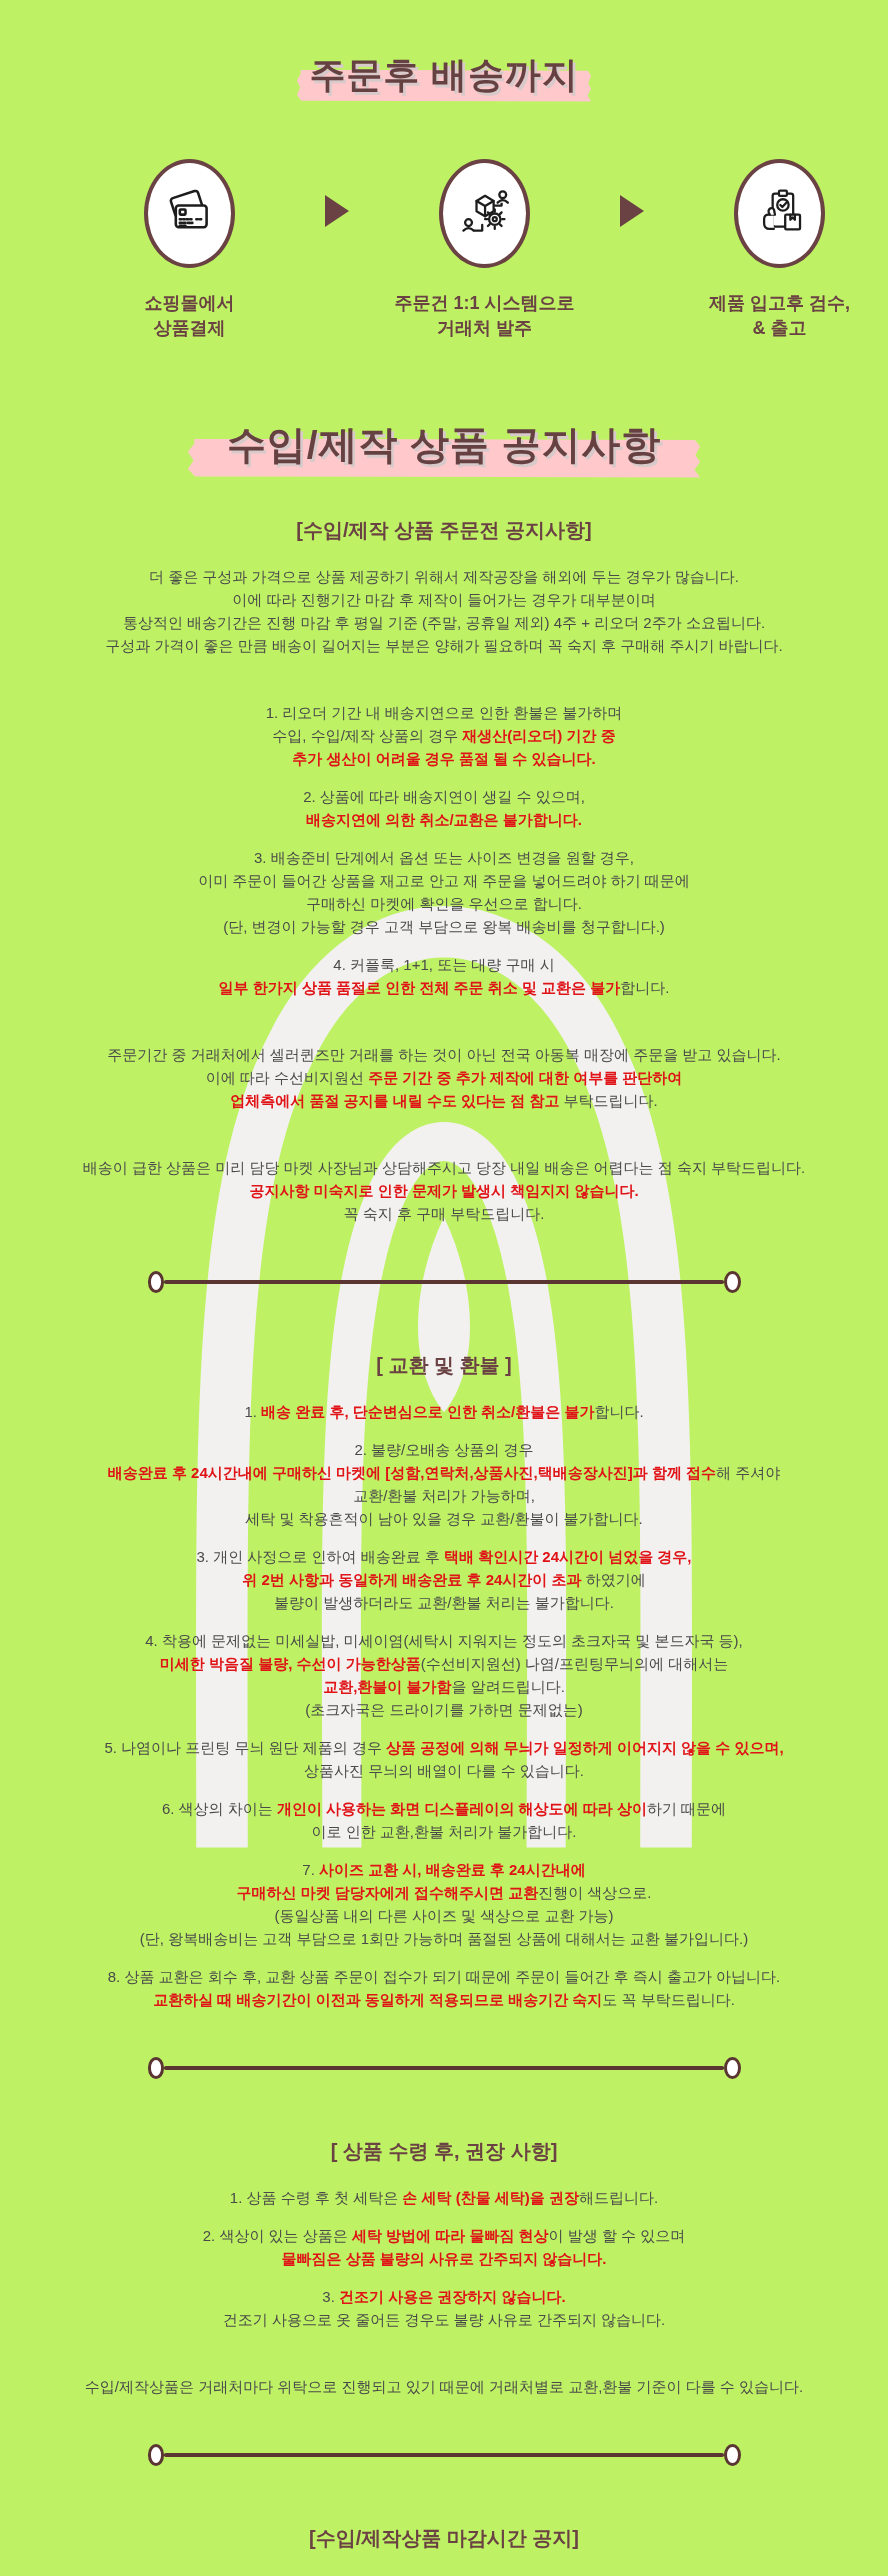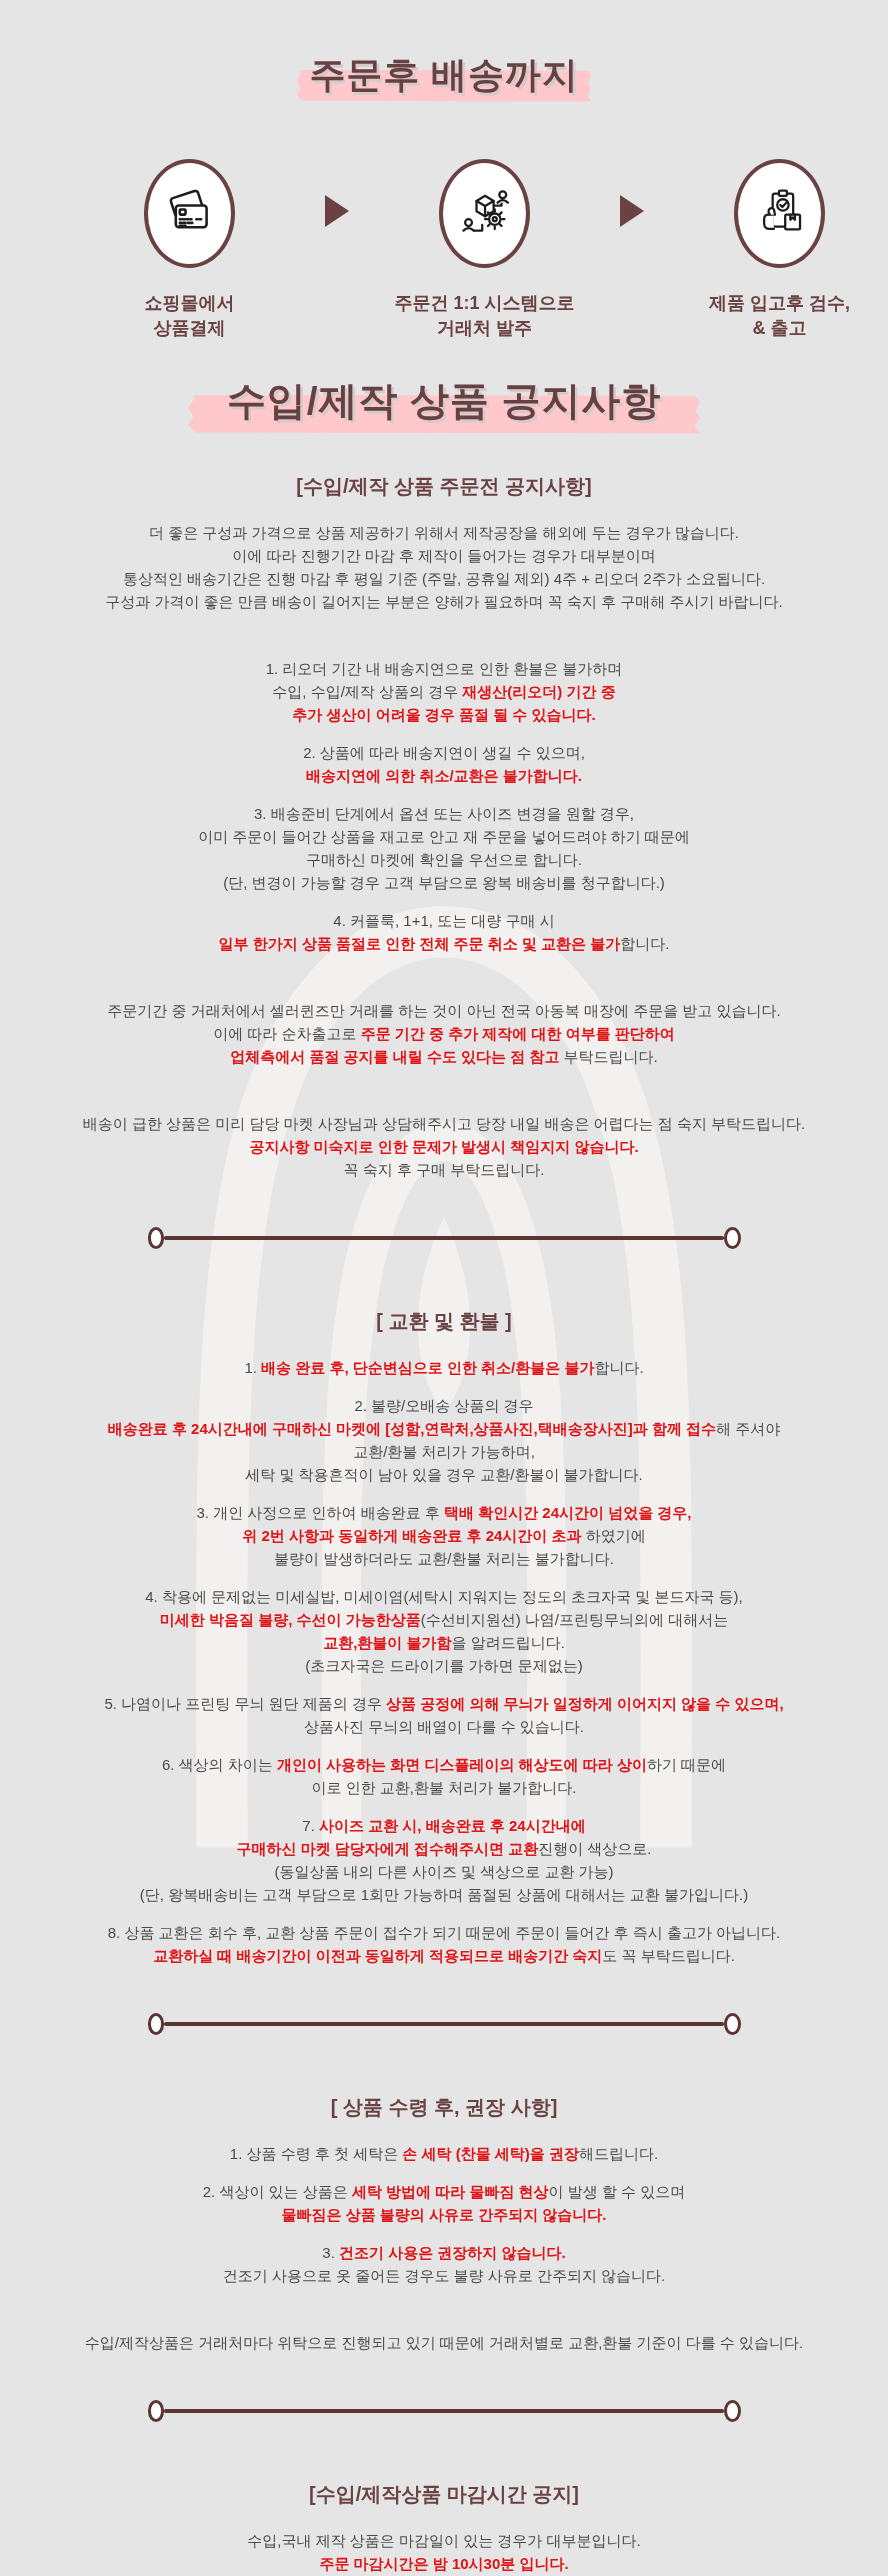--- a/index.html
+++ b/index.html
@@ -2,41 +2,41 @@
 <html style="font-size:14px"><head>
 <meta charset="utf-8">
 <style>
   html,body{margin:0;padding:0;background:#ffffff;}
   .page{
     position:relative;
     width:888px;
     height:2576px;
     margin:0 auto;
     overflow:hidden;
-    background:#e5e5e5;
+    background:#bef264;
     font-family:"Liberation Sans","DejaVu Sans",sans-serif;
     color:#4a4a4a;
   }
   .wm{position:absolute;left:0;top:0;z-index:0;pointer-events:none;}
   .layer{position:relative;z-index:1;}
 
   
   .title-row{text-align:center;}
   .big-title{
     position:relative;
     display:inline-block;
     font-weight:800;
     color:#664142;
     letter-spacing:0.9px;
     text-shadow:2.7px 2.7px 0 #d8caca;
     line-height:1.1;
   }
   .t1{margin-top:55px;}
   .t1 .big-title{font-size:36px;}
-  .t2{margin-top:39px;}
+  .t2{margin-top:83px;}
   .t2 .big-title{font-size:39px;}
   .band{
     position:absolute;
     z-index:-1;
     background:#ffc8cb;
     clip-path:polygon(1.2% 0%,99% 4%,100% 20%,99.1% 43%,100% 60%,98.9% 80%,100% 100%,1.4% 97%,0% 78%,1.1% 56%,0% 34%,1.3% 12%);
   }
   .t1 .band{left:-12.4px;right:-12.4px;bottom:-7px;height:32px;}
   .t2 .band{left:-39px;right:-39px;bottom:-10.7px;height:39px;}
 
@@ -230,21 +230,21 @@
           <div class="ln"><span class="bk">이미 주문이 들어간 상품을 재고로 안고 재 주문을 넣어드려야 하기 때문에</span></div>
           <div class="ln"><span class="bk">구매하신 마켓에 확인을 우선으로 합니다.</span></div>
           <div class="ln"><span class="bk">(단, 변경이 가능할 경우 고객 부담으로 왕복 배송비를 청구합니다.)</span></div>
         </div>
         <div class="blk">
           <div class="ln"><span class="bk">4. 커플룩, 1+1, 또는 대량 구매 시</span></div>
           <div class="ln"><span class="rd">일부 한가지 상품 품절로 인한 전체 주문 취소 및 교환은 불가</span><span class="bk">합니다.</span></div>
         </div>
         <div class="blk gap-lg">
           <div class="ln"><span class="bk">주문기간 중 거래처에서 셀러퀸즈만 거래를 하는 것이 아닌 전국 아동복 매장에 주문을 받고 있습니다.</span></div>
-          <div class="ln"><span class="bk">이에 따라 순차출고로 </span><span class="rd">주문 기간 중 추가 제작에 대한 여부를 판단하여</span></div>
+          <div class="ln"><span class="bk">이에 따라 수선비지원선 </span><span class="rd">주문 기간 중 추가 제작에 대한 여부를 판단하여</span></div>
           <div class="ln"><span class="rd">업체측에서 품절 공지를 내릴 수도 있다는 점 참고 </span><span class="bk">부탁드립니다.</span></div>
         </div>
         <div class="blk gap-lg">
           <div class="ln"><span class="bk">배송이 급한 상품은 미리 담당 마켓 사장님과 상담해주시고 당장 내일 배송은 어렵다는 점 숙지 부탁드립니다.</span></div>
           <div class="ln"><span class="rd">공지사항 미숙지로 인한 문제가 발생시 책임지지 않습니다.</span></div>
           <div class="ln"><span class="bk">꼭 숙지 후 구매 부탁드립니다.</span></div>
         </div>
         <div class="divider">
           <span class="dot"></span>
           <span class="bar"></span>

